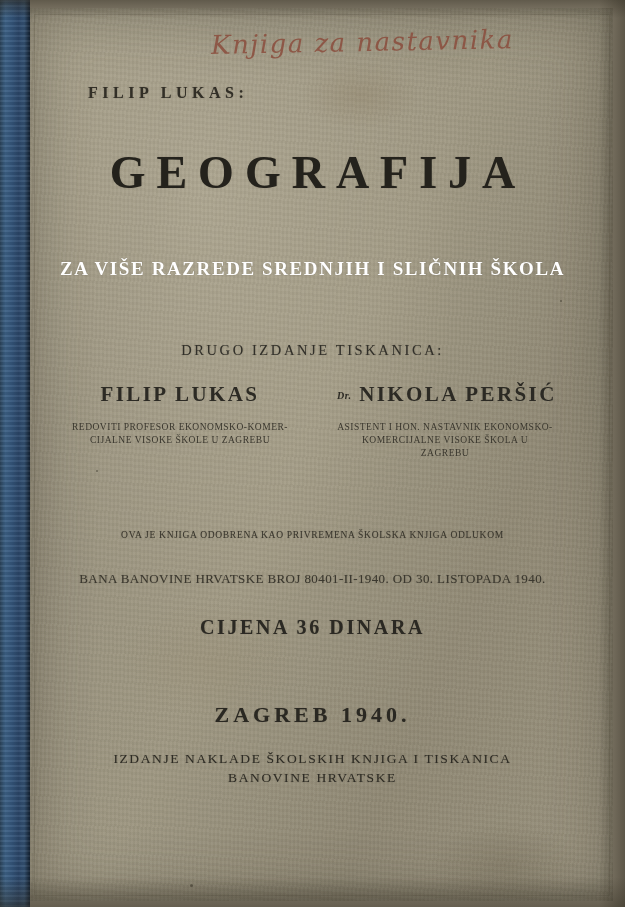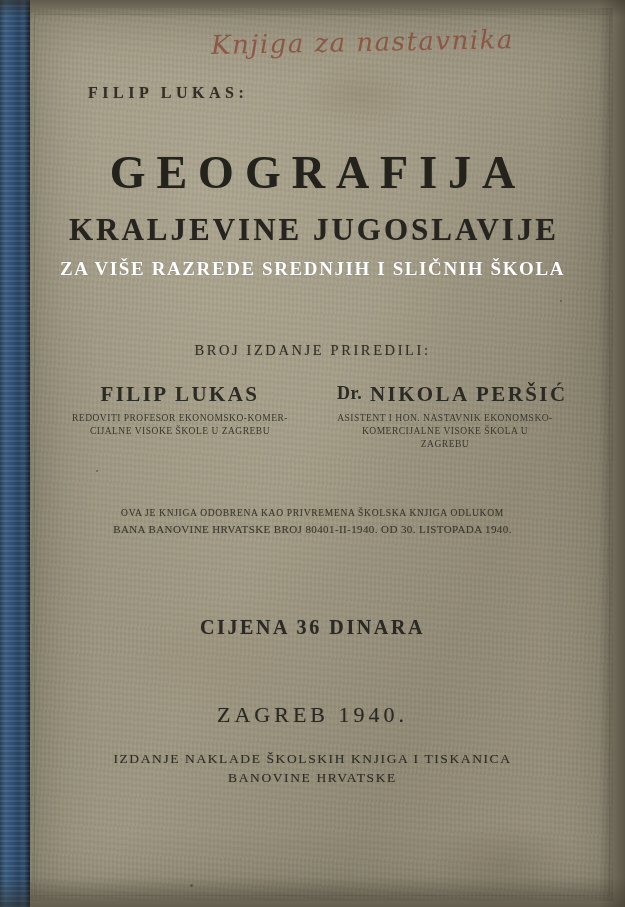--- a/index.html
+++ b/index.html
@@ -155,56 +155,58 @@
     text-align: center;
     color: #2c2a24;
   }
   .editor-col .name {
     font-size: 21px;
     font-weight: bold;
     letter-spacing: 2.4px;
     white-space: nowrap;
   }
   .editor-col .name .pre {
-    font-size: 18px;
+    font-size: 10px;
     vertical-align: 2px;
     letter-spacing: 0.5px;
+    font-style: italic;
   }
   .editor-col .aff {
-    margin-top: 5px;
+    margin-top: 14px;
     font-size: 9.5px;
     letter-spacing: 0.5px;
     line-height: 13px;
     color: #3a372e;
   }
 
   .approval {
-    top: 505px;
+    top: 527px;
     font-size: 9.5px;
     letter-spacing: 0.7px;
     line-height: 16px;
     color: #3b382f;
   }
   .approval .small {
-    font-size: 11px;
+    font-size: 13px;
     letter-spacing: 0.4px;
+    margin-top: 28px;
   }
 
   .price {
     top: 616px;
     font-size: 20px;
     font-weight: bold;
     letter-spacing: 2.6px;
     color: #2b2923;
   }
 
   .place-year {
     top: 702px;
     font-size: 22px;
-    font-weight: normal;
+    font-weight: bold;
     letter-spacing: 4px;
     color: #2a2822;
   }
 
   .publisher {
     top: 749px;
     font-size: 13.5px;
     letter-spacing: 1.6px;
     line-height: 19px;
     color: #2e2c25;
@@ -265,24 +267,23 @@
   <div class="stain s3"></div>
   <div class="speck k1"></div>
   <div class="speck k2"></div>
   <div class="speck k3"></div>
 
   <div class="handwritten">Knjiga za nastavnika</div>
 
   <div class="txt author-top">FILIP LUKAS:</div>
 
   <div class="txt title-main">GEOGRAFIJA</div>
-  <div class="txt title-sub">KRALJEVINE  JUGOSLAVIJE</div>
   <div class="txt title-sub2">ZA VIŠE RAZREDE  SREDNJIH  I  SLIČNIH ŠKOLA</div>
 
-  <div class="txt edition-line">BROJ IZDANJE PRIREDILI:</div>
+  <div class="txt edition-line">DRUGO IZDANJE TISKANICA:</div>
 
   <div class="editors">
     <div class="editor-col">
       <div class="name">
         <span class="pre"></span><span>FILIP LUKAS</span>
       </div>
       <div class="aff">
         <div>REDOVITI PROFESOR EKONOMSKO-KOMER-</div>
         <div>CIJALNE VISOKE ŠKOLE U ZAGREBU</div>
       </div>

